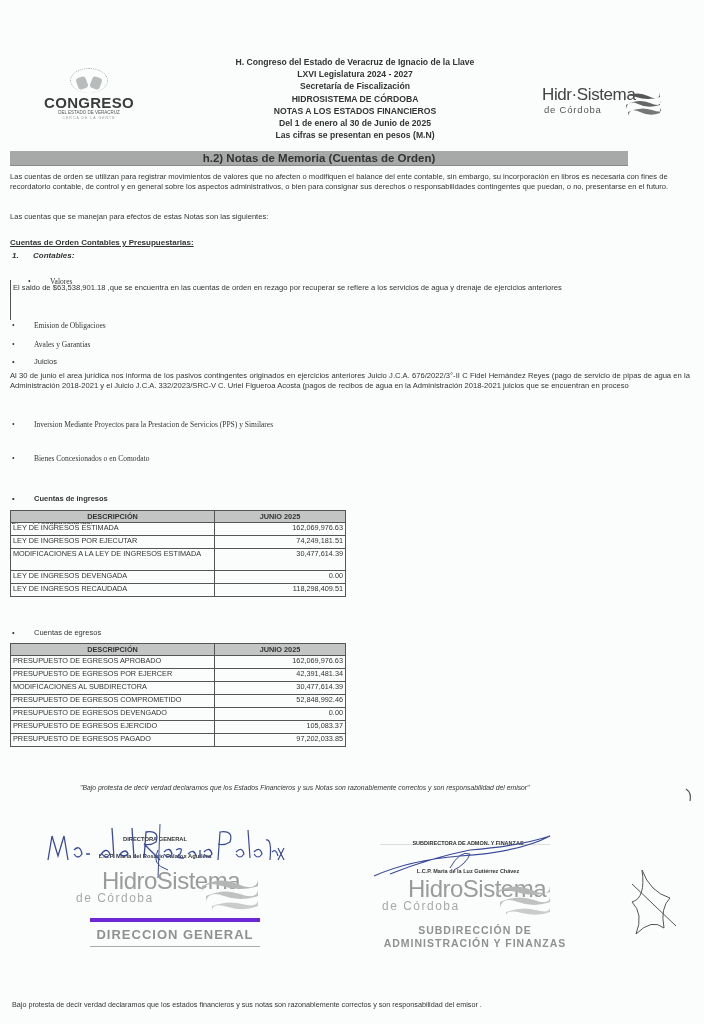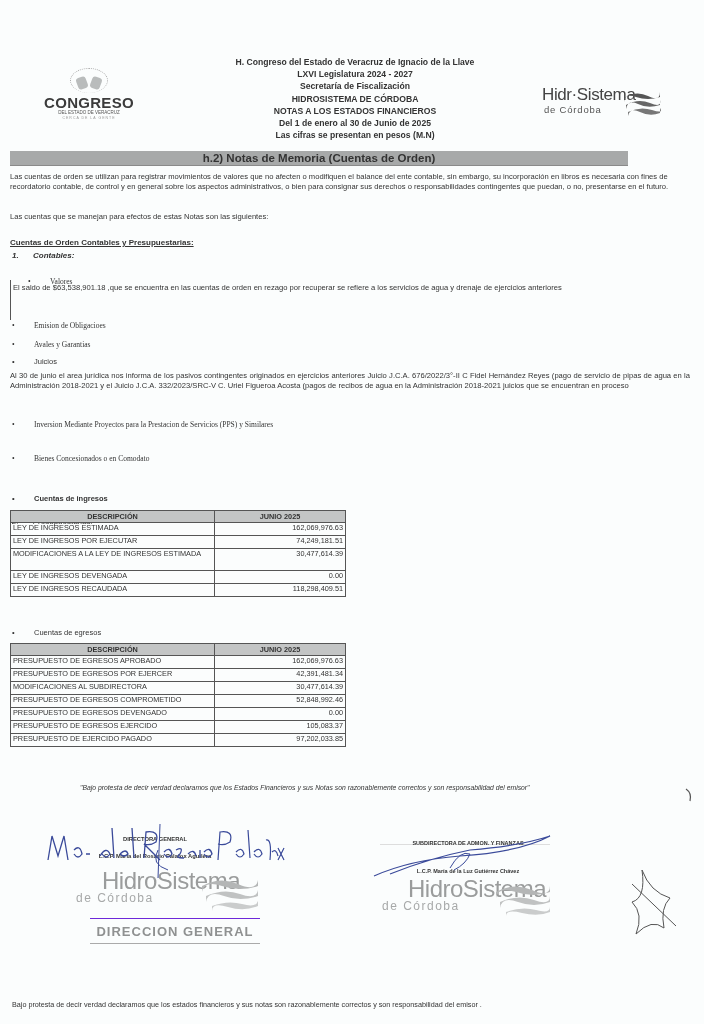--- a/index.html
+++ b/index.html
@@ -214,42 +214,42 @@
     </tr>
     <tr>
       <td class="desc">PRESUPUESTO DE EGRESOS DEVENGADO</td>
       <td class="val">0.00</td>
     </tr>
     <tr>
       <td class="desc">PRESUPUESTO DE EGRESOS EJERCIDO</td>
       <td class="val">105,083.37</td>
     </tr>
     <tr>
-      <td class="desc">PRESUPUESTO DE EJERCIDO PAGADO</td>
+      <td class="desc">PRESUPUESTO DE EGRESOS PAGADO</td>
       <td class="val">97,202,033.85</td>
     </tr>
   </tbody>
 </table>
 
 <div class="abs oath" style="top:784px;">"Bajo protesta de decir verdad declaramos que los Estados Financieros y sus Notas son razonablemente correctos y son responsabilidad del emisor"</div>
 <svg class="abs" style="left:684px; top:788px;" width="10" height="14" viewBox="0 0 10 14">
   <path d="M2 1 Q8 5 6 13" stroke="#555" stroke-width="1.2" fill="none"></path>
 </svg>
 
 <div class="abs" style="left:40px; top:826px; width:240px; height:140px;">
   <div class="abs stamp-logo" style="left:30px; top:44px;">
     <div class="n">HidroSistema</div>
     <div class="s">de Córdoba</div>
   </div>
   <svg class="abs" style="left:160px; top:48px;" width="60" height="40" viewBox="0 0 60 40">
     <path d="M2 12 Q20 2 38 10 T58 6 L58 12 Q40 18 22 12 T2 18 Z" fill="#b4b6b6"></path>
     <path d="M6 22 Q24 14 40 20 T58 16 L58 22 Q40 28 24 22 T6 28 Z" fill="#c0c2c2"></path>
     <path d="M12 32 Q28 26 42 30 T58 27 L58 32 Q44 38 28 33 T12 37 Z" fill="#cacccc"></path>
   </svg>
-  <div class="abs" style="left:50px; top:92px; width:170px; border-top:1px solid #6d28d9; border-bottom:1px solid #aaa; text-align:center; padding:3px 0;">
+  <div class="abs" style="left:50px; top:92px; width:170px; border-top:4px solid #6d28d9; border-bottom:1px solid #aaa; text-align:center; padding:3px 0;">
     <span class="stamp-text" style="font-size:13px;">DIRECCION GENERAL</span>
   </div>
   <div class="abs sig-block" style="left:40px; top:10px; width:150px;">DIRECTORA GENERAL</div>
   <div class="abs sig-block" style="left:20px; top:27px; width:190px;">L.C.P. María del Rosario Palafox Aguilera</div>
   <svg class="abs" style="left:0px; top:-6px;" width="245" height="60" viewBox="0 0 245 60">
     <path d="M8 40 L12 16 L18 36 L24 16 L28 40 M34 30 Q40 24 42 34 Q38 40 34 34 M46 34 L50 34" stroke="#3a4a9a" stroke-width="1.3" fill="none"></path>
     <path d="M60 36 Q66 26 70 34 Q66 40 62 34 M72 8 L74 38 M80 34 Q86 28 88 34 Q84 38 80 34 M92 8 L94 38" stroke="#3a4a9a" stroke-width="1.3" fill="none"></path>
     <path d="M104 38 L106 12 Q120 10 116 22 Q110 26 104 24 L120 40 M124 32 Q130 26 132 34 Q128 40 124 34 M136 30 Q144 26 140 34 Q134 38 144 38 M148 34 Q154 28 156 36 M160 30 L160 38 M164 32 Q170 26 172 34 Q168 40 164 34" stroke="#3a4a9a" stroke-width="1.3" fill="none"></path>
     <path d="M178 40 L180 12 Q194 10 190 22 Q184 26 178 24 M196 32 Q202 26 204 34 Q200 40 196 34 M208 10 L210 38 M214 32 Q220 26 222 34 Q218 40 214 34 M226 20 Q232 18 230 40 M232 32 Q236 28 238 36 M238 28 L244 40 M244 28 L238 40" stroke="#3a4a9a" stroke-width="1.2" fill="none"></path>
     <path d="M120 4 L118 58 M128 50 Q110 44 118 30" stroke="#3a4a9a" stroke-width="1" fill="none"></path>
@@ -266,19 +266,23 @@
   </svg>
   <div class="abs stamp-logo" style="left:16px; top:48px;">
     <div class="n">HidroSistema</div>
     <div class="s">de Córdoba</div>
   </div>
   <svg class="abs" style="left:134px; top:50px;" width="58" height="38" viewBox="0 0 58 38">
     <path d="M2 12 Q20 2 38 10 T56 6 L56 12 Q40 18 22 12 T2 18 Z" fill="#b4b6b6"></path>
     <path d="M6 22 Q24 14 40 20 T56 16 L56 22 Q40 28 24 22 T6 28 Z" fill="#c0c2c2"></path>
     <path d="M12 32 Q28 26 42 30 T56 27 L56 32 Q44 37 28 33 T12 36 Z" fill="#cacccc"></path>
   </svg>
+  <div class="abs stamp-text" style="left:20px; top:94px; width:190px; text-align:center; font-size:10.5px; line-height:13px;">
+    <div>SUBDIRECCIÓN DE</div>
+    <div>ADMINISTRACIÓN Y FINANZAS</div>
+  </div>
   <svg class="abs" style="left:270px; top:38px;" width="52" height="70" viewBox="0 0 52 70">
     <path d="M12 2 Q20 24 40 30 Q30 40 34 60 Q22 50 6 66 Q14 46 2 34 Q16 30 12 2" stroke="#555" stroke-width="1" fill="none"></path>
     <path d="M2 16 L46 58" stroke="#555" stroke-width="1" fill="none"></path>
   </svg>
 </div>
 
 <div class="abs footer-note">Bajo protesta de decir verdad declaramos que los estados financieros y sus notas son razonablemente correctos y son responsabilidad del emisor .</div>
 
 </body></html>

